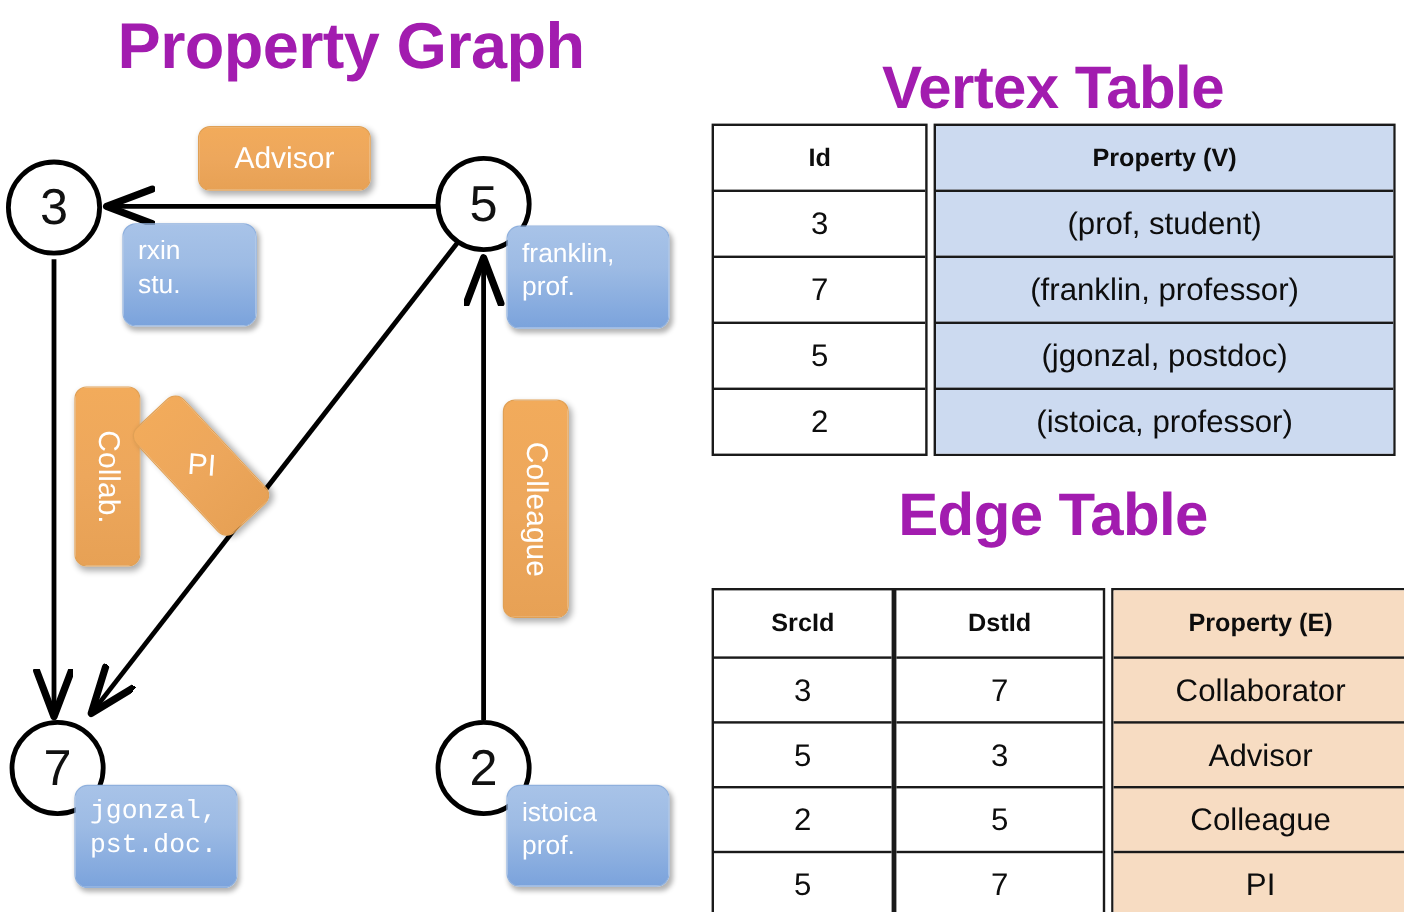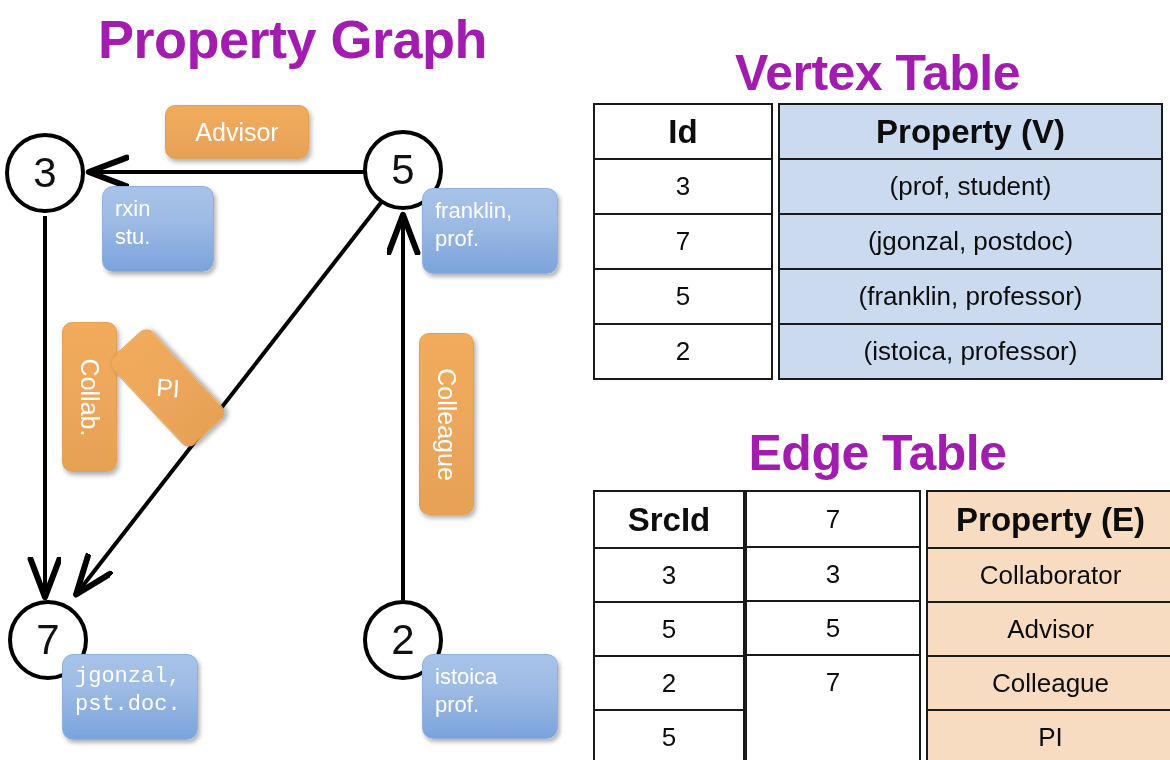--- a/index.html
+++ b/index.html
@@ -33,21 +33,20 @@
   #title-vertex-table {
     left: 585px; top: 8px; width: 585px;
     text-align: center;
     font-size: 50px;
     margin-top: 36px;
   }
   #title-edge-table {
     left: 585px; top: 400px; width: 585px;
     text-align: center;
     font-size: 50px;
-    margin-top: 24px;
   }
 
   
   #graph-panel {
     position: absolute;
     left: 0; top: 0;
     width: 585px; height: 760px;
   }
   #graph-edges {
     position: absolute;
@@ -123,21 +122,21 @@
     display: flex;
     align-items: center;
     justify-content: center;
     box-sizing: border-box;
     font-size: 26px;
     font-weight: 300;
     color: #0d0d0d;
     white-space: nowrap;
   }
   .dcell + .dcell { border-top: 2px solid #1a1a1a; }
-  .dcell.head { font-weight: 700; font-size: 33px; }
+  .dcell.head { font-weight: 700; font-size: 21px; }
   .fill-blue   { background: #ccdaf0; }
   .fill-orange { background: #f7dcc2; }
 </style>
 </head>
 <body>
 
 <div class="title" id="title-property-graph">Property Graph</div>
 <div class="title" id="title-vertex-table">Vertex Table</div>
 <div class="title" id="title-edge-table">Edge Table</div>
 
@@ -202,35 +201,36 @@
   <div class="dcol" style="width:180px;">
     <div class="dcell head" style="height:53px;">Id</div>
     <div class="dcell" style="height:55px;">3</div>
     <div class="dcell" style="height:55px;">7</div>
     <div class="dcell" style="height:55px;">5</div>
     <div class="dcell" style="height:55px;">2</div>
   </div>
   <div class="dcol" style="width:385px;">
     <div class="dcell head fill-blue" style="height:53px;">Property (V)</div>
     <div class="dcell fill-blue" style="height:55px;">(prof, student)</div>
+    <div class="dcell fill-blue" style="height:55px;">(franklin, professor)</div>
     <div class="dcell fill-blue" style="height:55px;">(jgonzal, postdoc)</div>
-    <div class="dcell fill-blue" style="height:55px;">(franklin, professor)</div>
     <div class="dcell fill-blue" style="height:55px;">(istoica, professor)</div>
   </div>
 </div>
 
 <div class="dtable" id="edge-table" style="left:593px;top:490px;">
   <div class="dcol" style="width:152px;">
     <div class="dcell head" style="height:55px;">SrcId</div>
     <div class="dcell" style="height:54px;">3</div>
     <div class="dcell" style="height:54px;">5</div>
     <div class="dcell" style="height:54px;">2</div>
     <div class="dcell" style="height:54px;">5</div>
   </div>
   <div class="dcol" style="width:176px;margin-left:0;">
+    <div class="dcell head" style="height:55px;">DstId</div>
     <div class="dcell" style="height:54px;">7</div>
     <div class="dcell" style="height:54px;">3</div>
     <div class="dcell" style="height:54px;">5</div>
     <div class="dcell" style="height:54px;">7</div>
   </div>
   <div class="dcol" style="width:249px;">
     <div class="dcell head fill-orange" style="height:55px;">Property (E)</div>
     <div class="dcell fill-orange" style="height:54px;">Collaborator</div>
     <div class="dcell fill-orange" style="height:54px;">Advisor</div>
     <div class="dcell fill-orange" style="height:54px;">Colleague</div>

